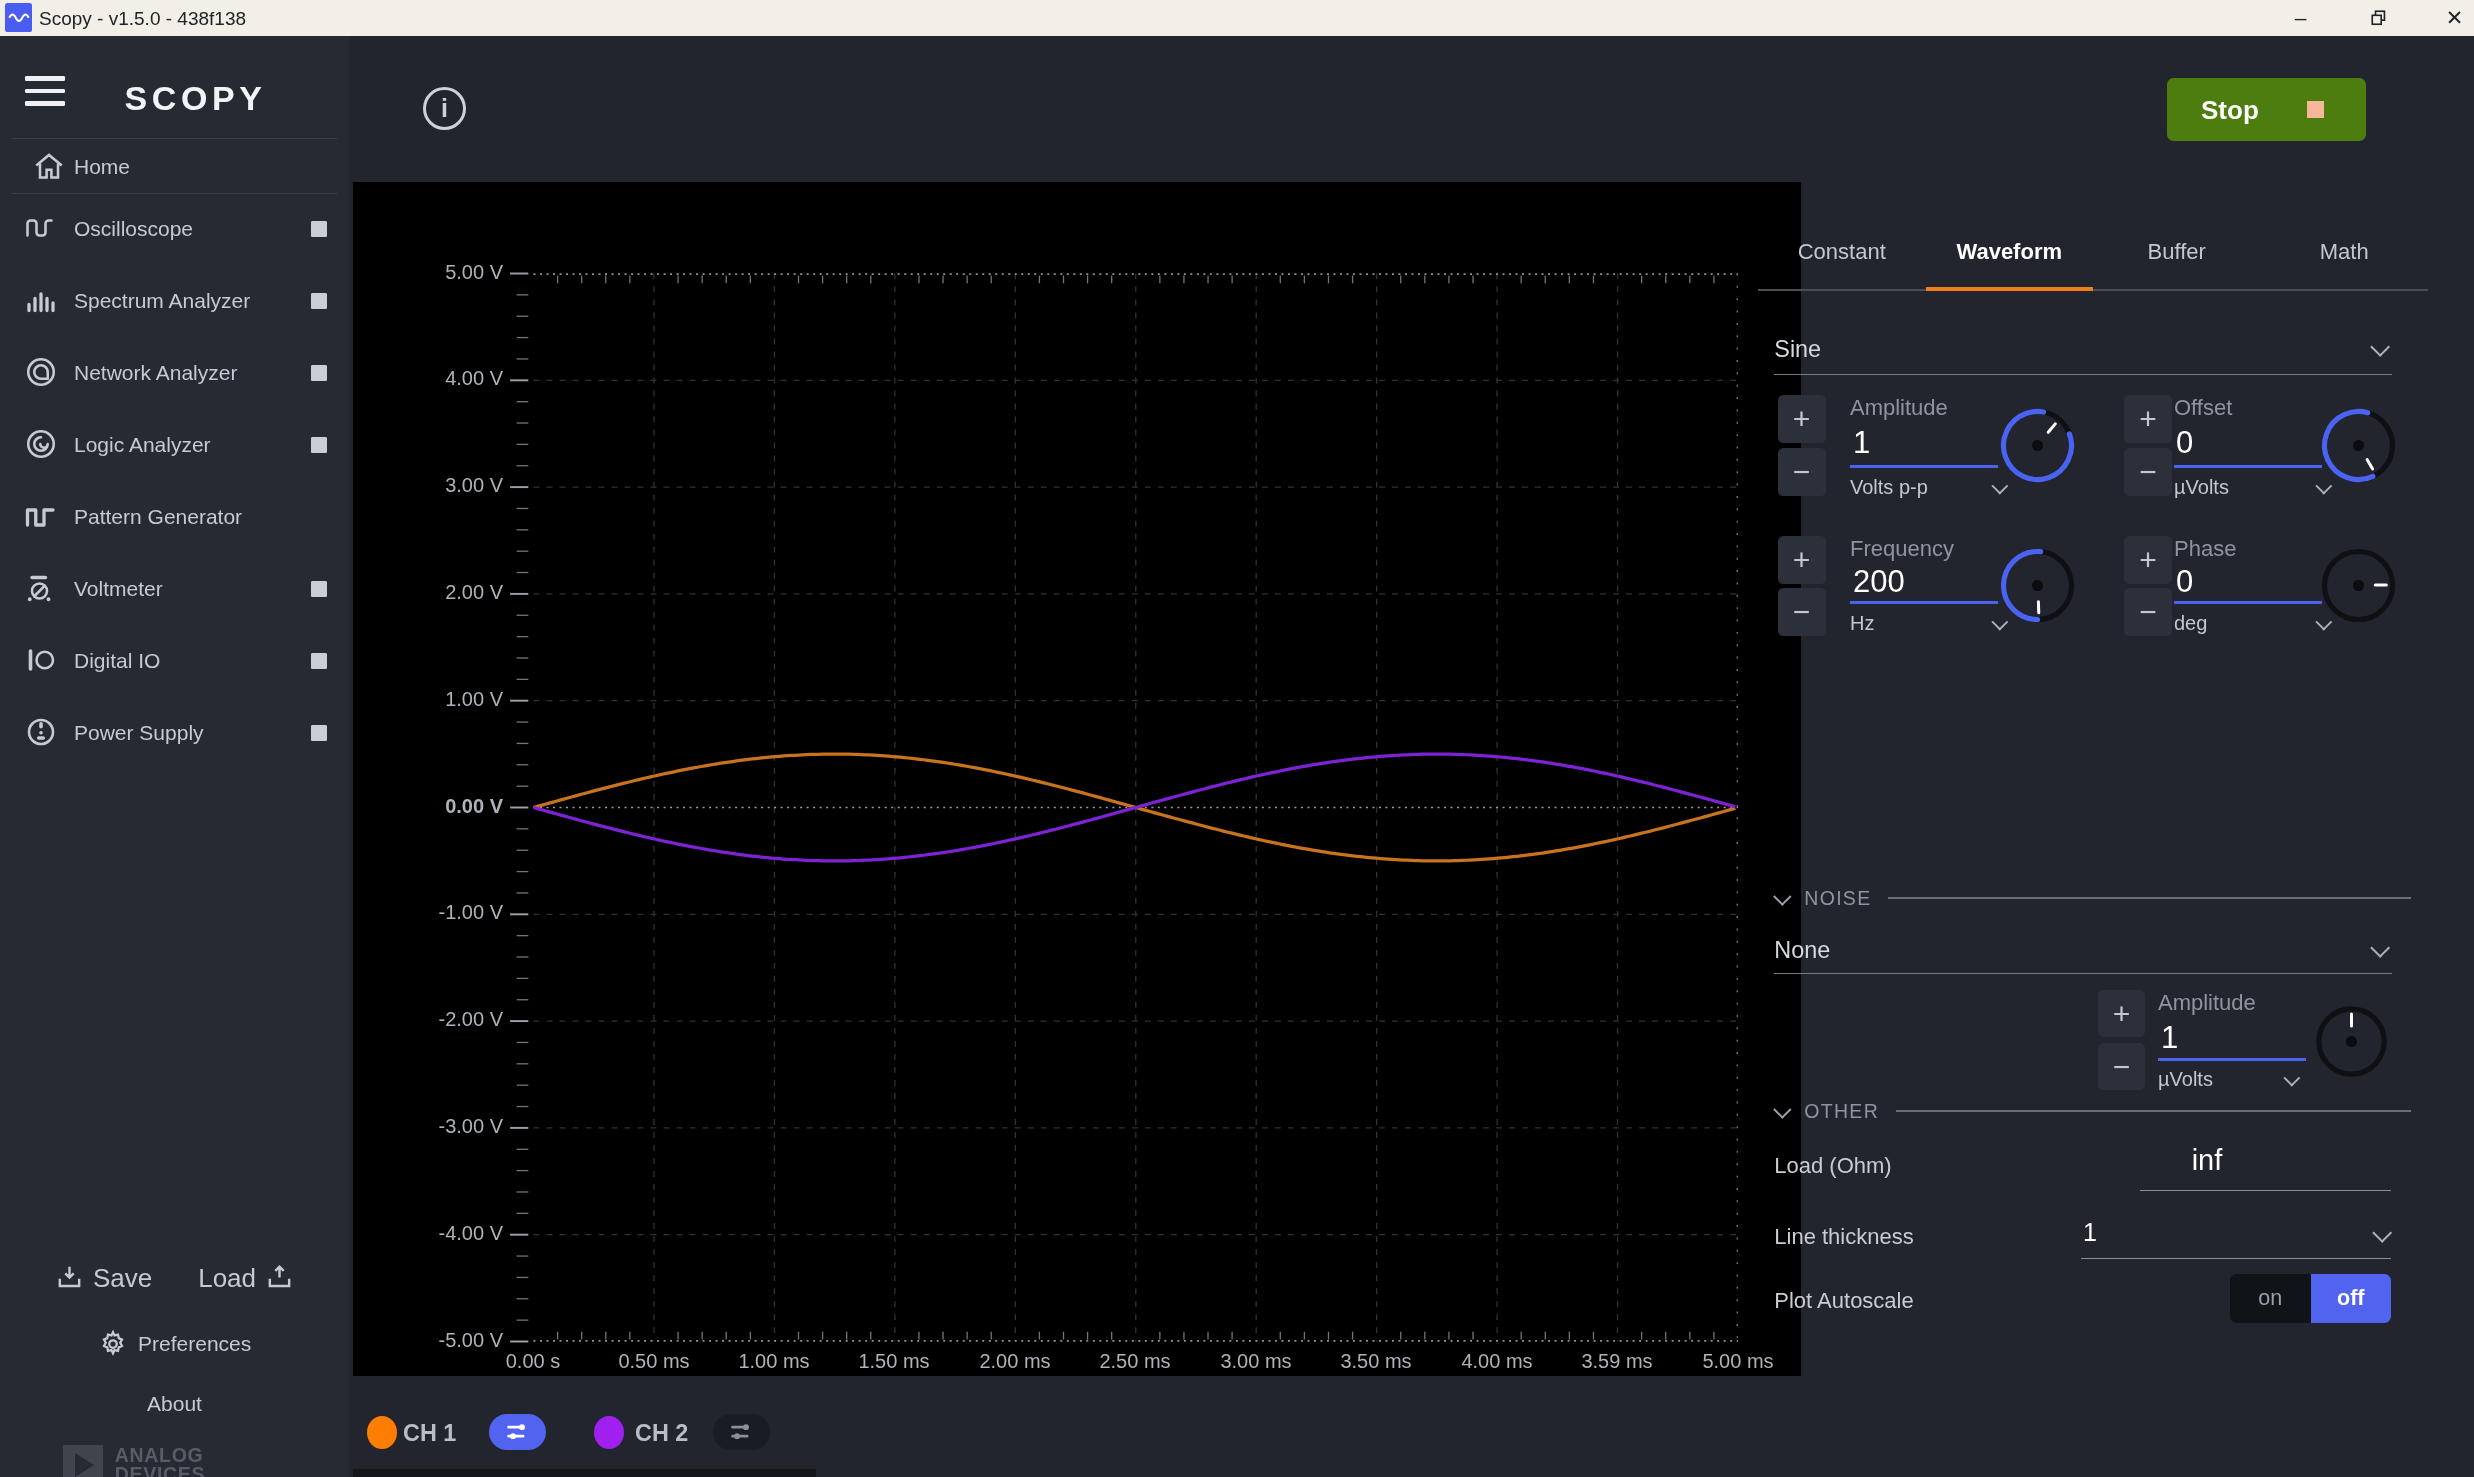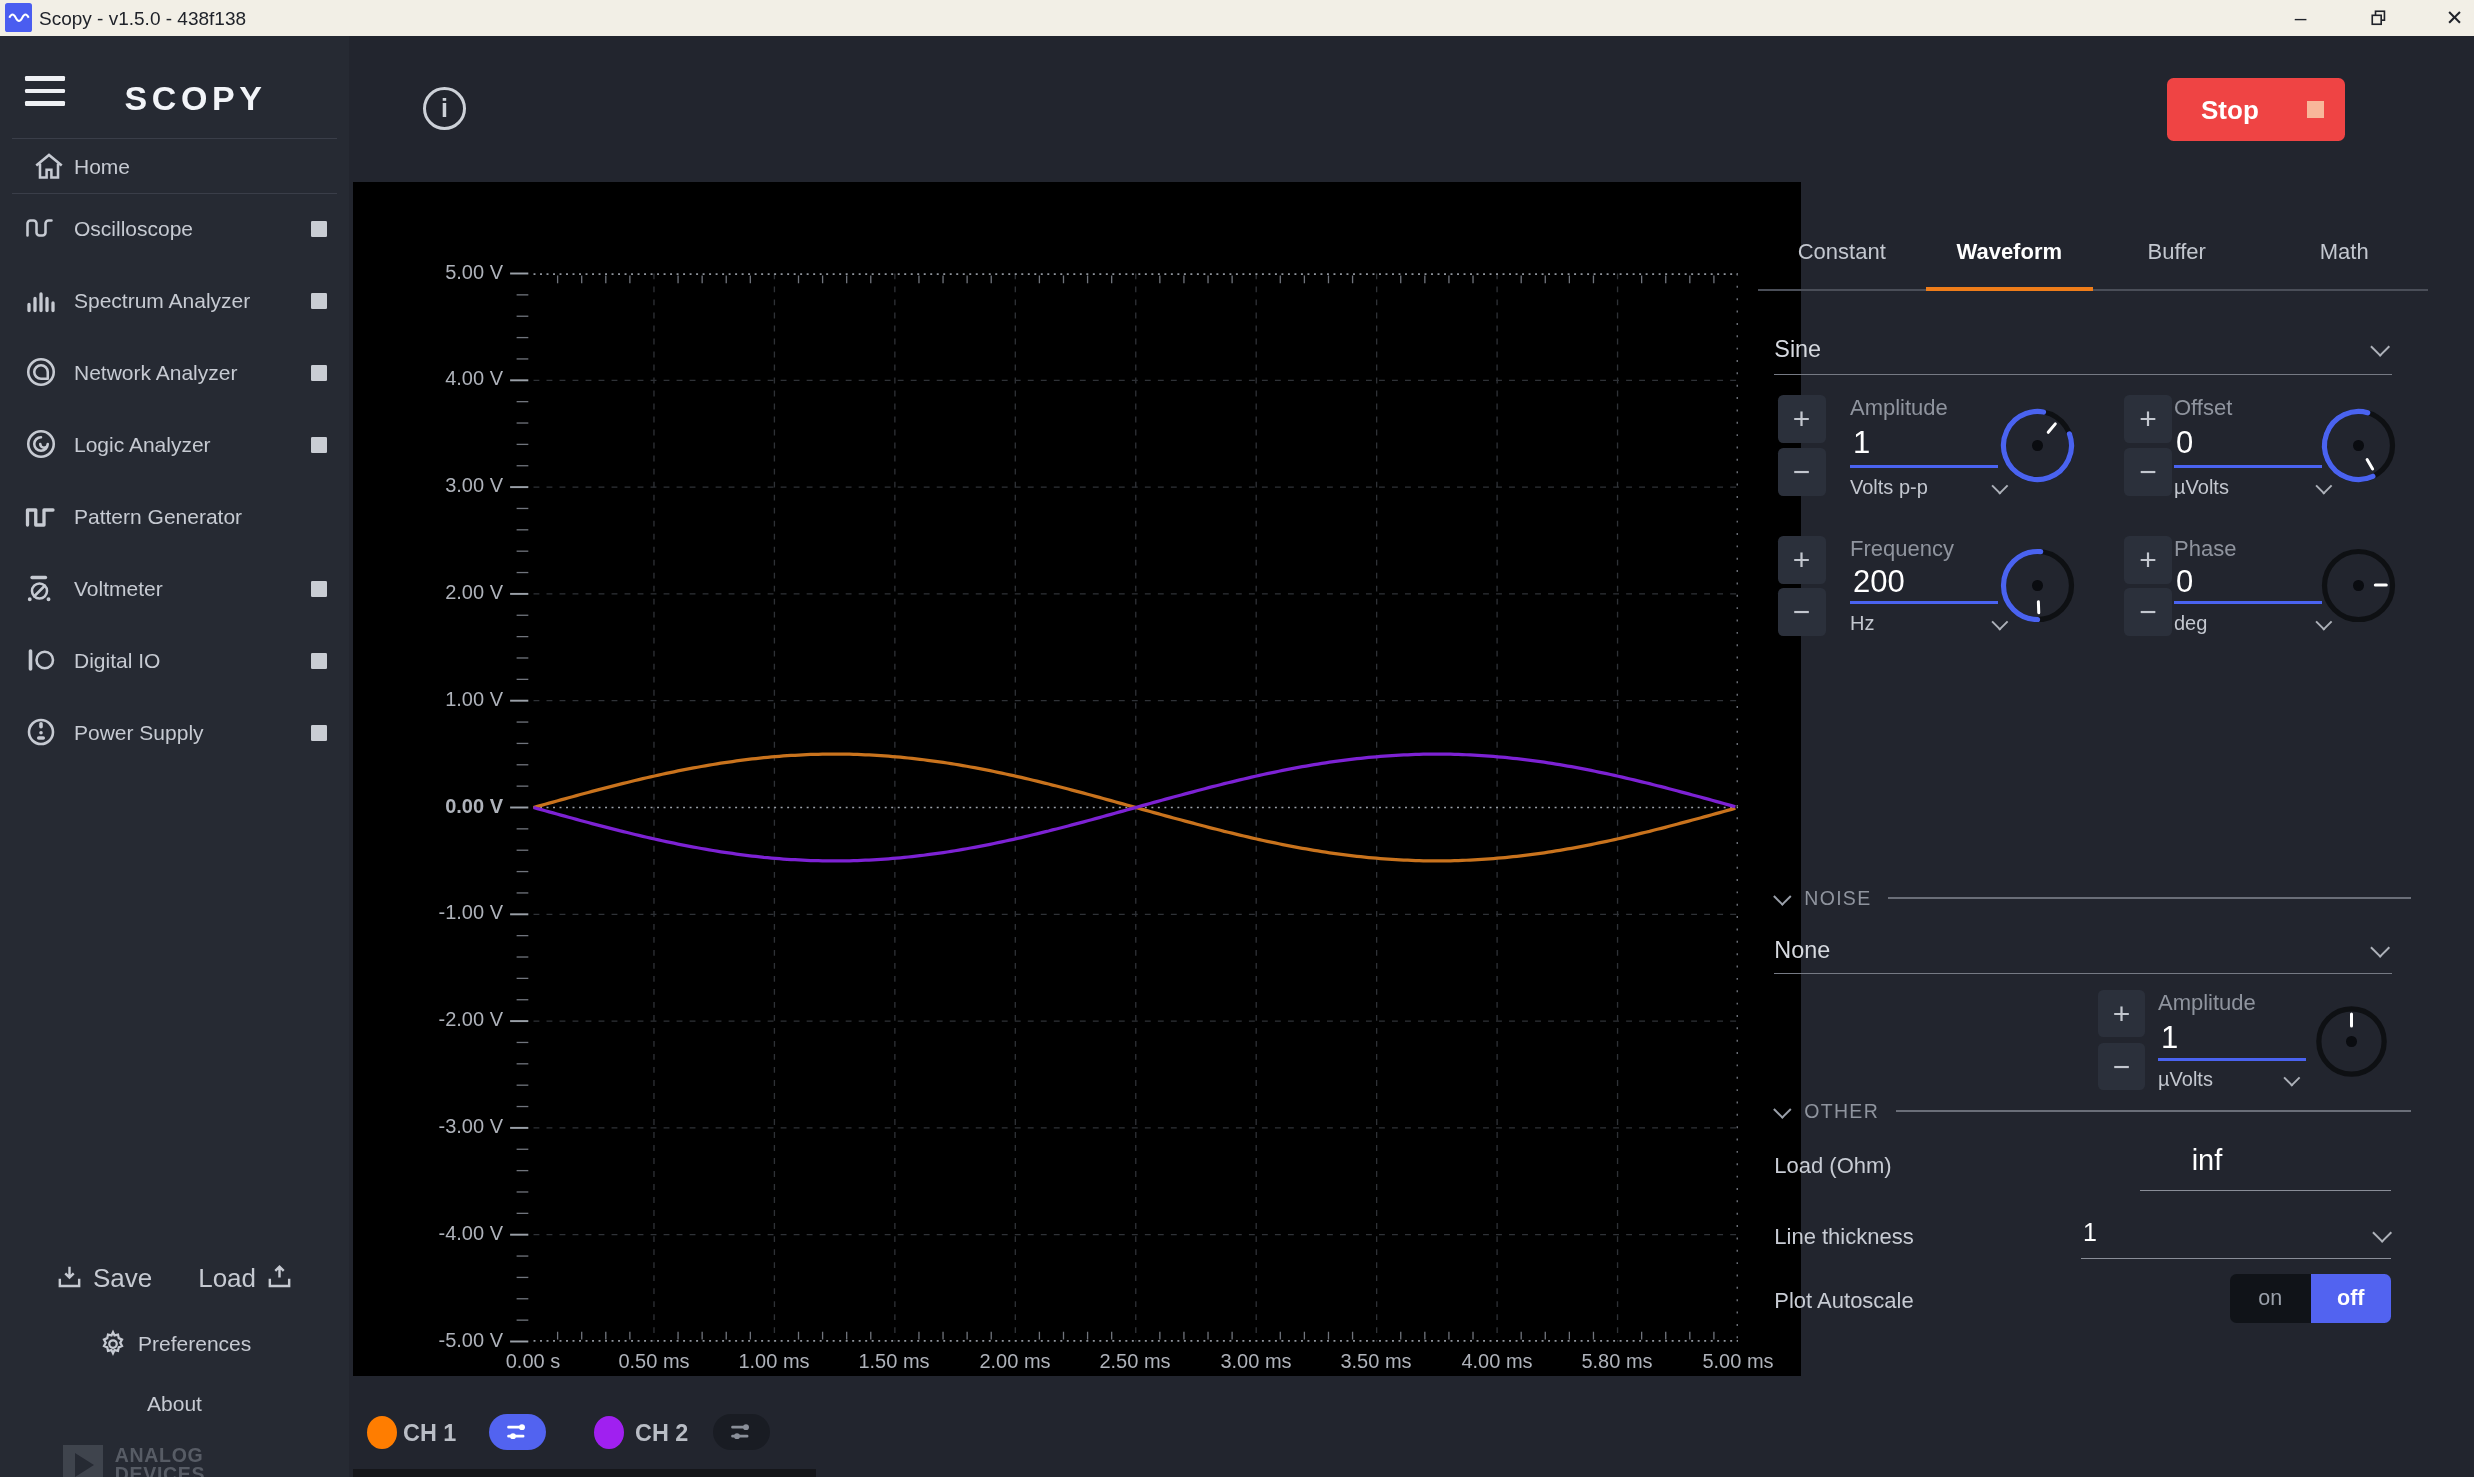--- a/index.html
+++ b/index.html
@@ -56,22 +56,22 @@
   #about-row { text-align: center; margin-top: 33px; font-size: 21px; cursor: pointer; }
   #adi-logo { display: flex; justify-content: flex-start; padding-left: 63px; align-items: center;
     gap: 11.7px; margin-top: 29px; opacity: 0.55; }
   #adi-mark { width: 40px; height: 40px; background: #555a64; display: flex; align-items: center; justify-content: center; }
   #adi-mark div { width: 0; height: 0; border-left: 19.5px solid #262a33; border-top: 12.4px solid transparent; border-bottom: 12.4px solid transparent; margin-left: 3.9px; }
   #adi-text { font-size: 19.5px; font-weight: 700; color: #80858f; line-height: 1.0; letter-spacing: 0.7px; }
   
   #info-btn { position: absolute; left: 423px; top: 51px; width: 43px; height: 43px;
     border: 3.3px solid #cdd1d8; border-radius: 50%; display: flex; align-items: center; justify-content: center;
     font-size: 25px; font-weight: 700; color: #cdd1d8; cursor: pointer; }
-  #stop-btn { position: absolute; left: 2167px; top: 42px; width: 178px; height: 63px;
-    background: #ef4444; border-radius: 6.5px; cursor: pointer; }
+  #stop-btn { position: absolute; left: 2167px; top: 42px; width: 199px; height: 63px;
+    background: #4d7c0f; border-radius: 6.5px; cursor: pointer; }
   #stop-label { position: absolute; left: 34px; top: 17px; font-size: 26px; font-weight: 700; color: #fff; }
   #stop-square { position: absolute; left: 140px; top: 23.4px; width: 17px; height: 17px; background: #f8b79a; }
   
   #plot { position: absolute; left: 353px; top: 146px; width: 1448px; height: 1194px; background: #000; }
   #grid-svg { position: absolute; left: 148px; top: 85px; width: 1237px; height: 1081px; }
   .ytick { position: absolute; width: 98px; right: 1298px; text-align: right;
     font-size: 20px; color: #aeb2ba; }
   .xtick { position: absolute; width: 104px; text-align: center; top: 1168px;
     font-size: 20px; color: #aeb2ba; }
   
@@ -435,21 +435,21 @@
     <div id="xticks">
         <div class="xtick" style="left: 128px;">0.00 s</div>
         <div class="xtick" style="left: 249px;">0.50 ms</div>
         <div class="xtick" style="left: 369px;">1.00 ms</div>
         <div class="xtick" style="left: 489px;">1.50 ms</div>
         <div class="xtick" style="left: 610px;">2.00 ms</div>
         <div class="xtick" style="left: 730px;">2.50 ms</div>
         <div class="xtick" style="left: 851px;">3.00 ms</div>
         <div class="xtick" style="left: 971px;">3.50 ms</div>
         <div class="xtick" style="left: 1092px;">4.00 ms</div>
-        <div class="xtick" style="left: 1212px;">5.80 ms</div>
+        <div class="xtick" style="left: 1212px;">3.59 ms</div>
         <div class="xtick" style="left: 1333px;">5.00 ms</div>
       </div>
   </div>
   <div id="bottom-accent"></div>
 
   <div id="channel-strip">
       <div class="ch-dot" style="left: 367px; top: 1380px; background: rgb(255, 125, 0);"></div>
       <div class="ch-label" style="left: 403px; top: 1384px;">CH 1</div>
       <div class="ch-pill" style="left: 489px; top: 1378px; background: rgb(82, 99, 240);">
         <svg viewBox="0 0 24 20" fill="none" stroke="#ffffff" stroke-width="2.4" stroke-linecap="round">

